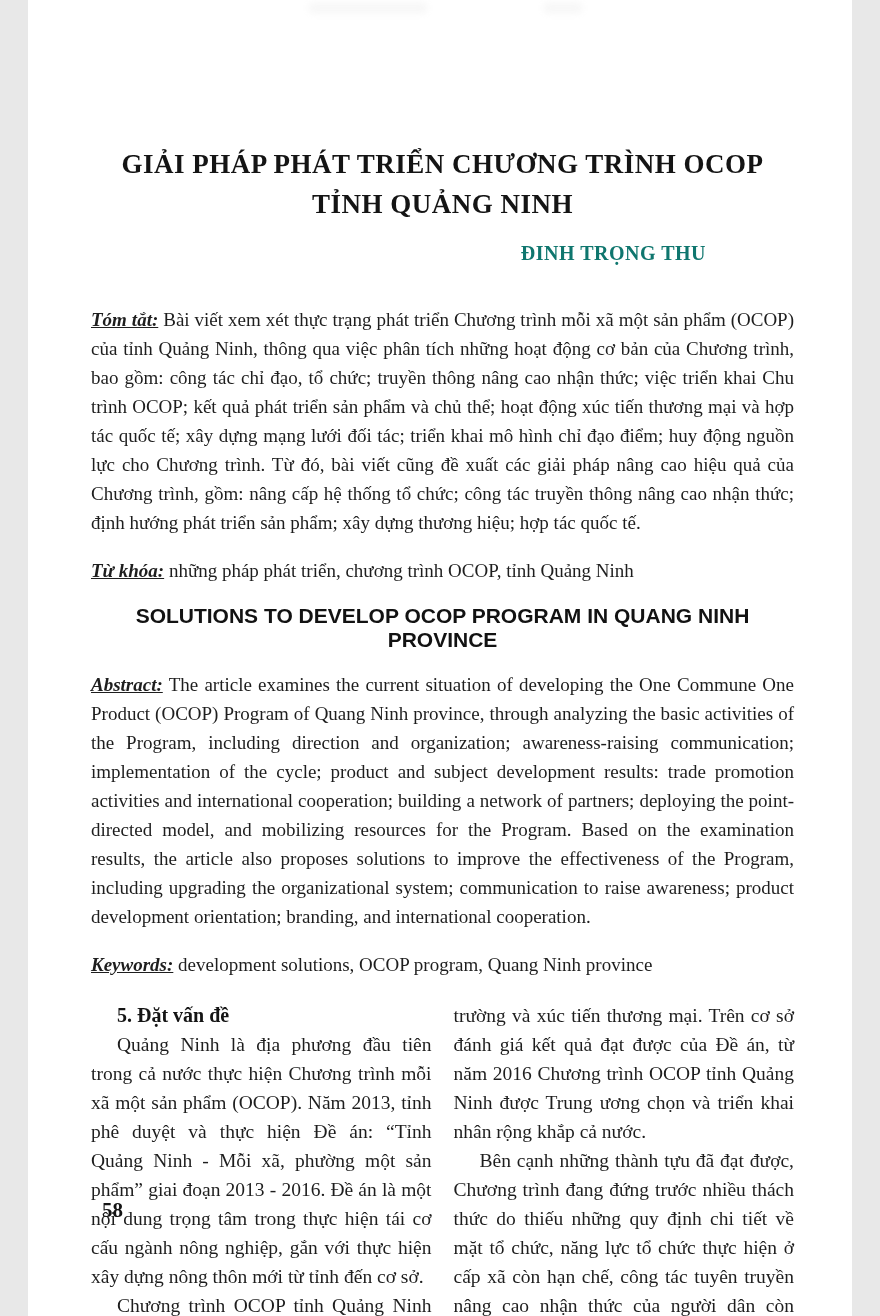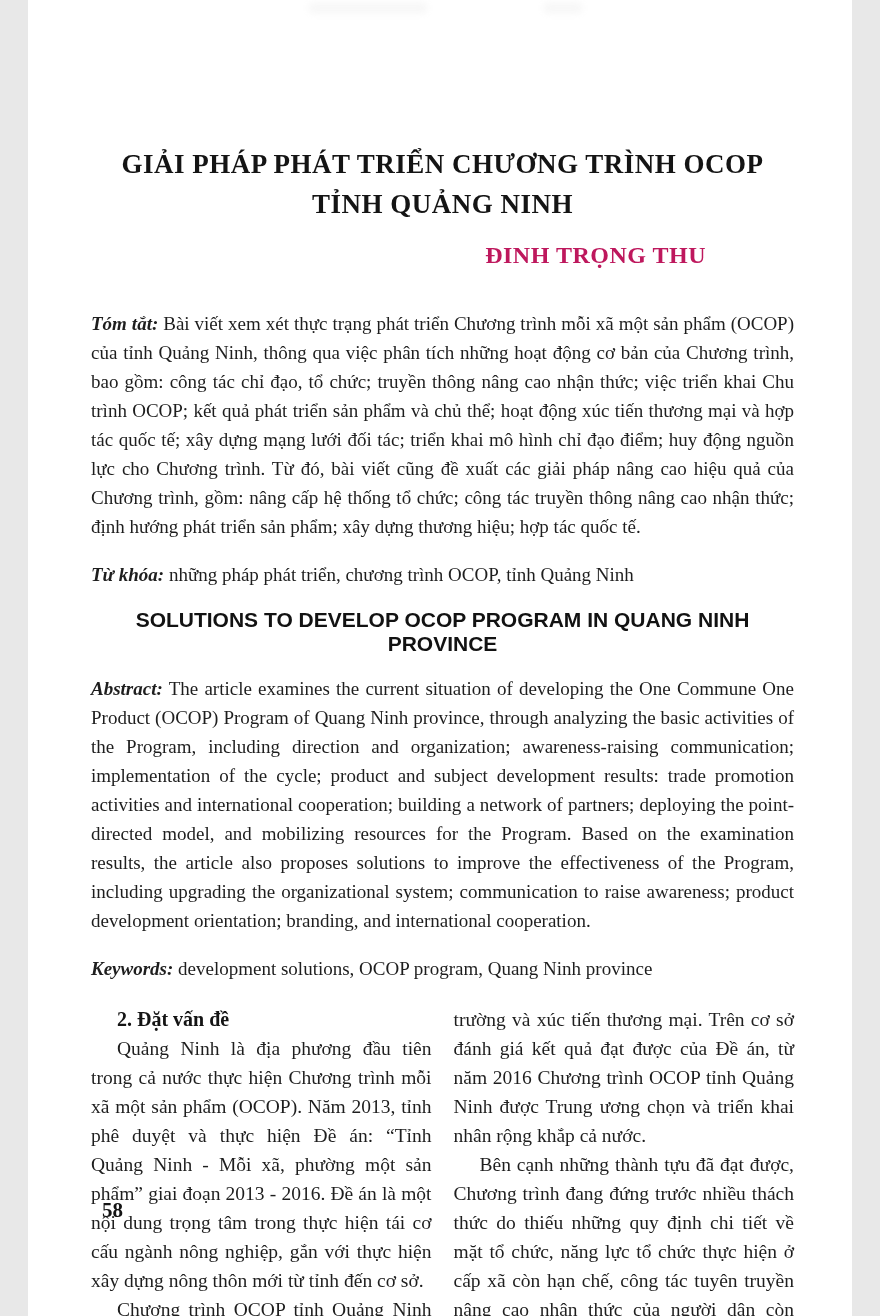--- a/index.html
+++ b/index.html
@@ -41,40 +41,41 @@
     font-size: 27px;
     line-height: 40px;
     letter-spacing: 0.5px;
     color: #141414;
   }
   .author-line {
     margin-top: 8px;
     text-align: right;
     padding-right: 88px;
     font-weight: bold;
-    font-size: 24px;
+    font-size: 20px;
     letter-spacing: 0.5px;
-    color: #be185d;
+    color: #0f766e;
   }
   .abstract-block {
     margin-top: 40px;
     font-size: 19px;
     line-height: 29px;
     text-align: justify;
     color: #1e1e1e;
   }
   .kw-block {
     font-size: 19px;
     line-height: 29px;
     text-align: left;
     color: #1e1e1e;
   }
   .lead-label {
     font-weight: bold;
     font-style: italic;
+    text-decoration: underline;
   }
   .english-title {
     margin-top: 1px;
     text-align: center;
     font-family: "Liberation Sans", "DejaVu Sans", sans-serif;
     font-weight: bold;
     font-size: 21px;
     line-height: 24px;
     color: #121212;
   }
@@ -138,21 +139,21 @@
     <p class="kw-block" style="margin-top:0;"><span class="lead-label">Từ khóa:</span> <span>những pháp phát triển, chương trình OCOP, tỉnh Quảng Ninh</span></p>
 
     <h2 class="english-title">SOLUTIONS TO DEVELOP OCOP PROGRAM IN QUANG NINH PROVINCE</h2>
 
     <p class="abstract-block abstract-en"><span class="lead-label">Abstract:</span> <span>The article examines the current situation of developing the One Commune One Product (OCOP) Program of Quang Ninh province, through analyzing the basic activities of the Program, including direction and organization; awareness-raising communication; implementation of the cycle; product and subject development results: trade promotion activities and international cooperation; building a network of partners; deploying the point-directed model, and mobilizing resources for the Program. Based on the examination results, the article also proposes solutions to improve the effectiveness of the Program, including upgrading the organizational system; communication to raise awareness; product development orientation; branding, and international cooperation.</span></p>
 
     <p class="kw-block" style="margin-top:16px;"><span class="lead-label">Keywords:</span> <span>development solutions, OCOP program, Quang Ninh province</span></p>
 
     <div class="columns">
       <div class="col">
-        <div class="section-heading">2. Đặt vấn đề</div>
+        <div class="section-heading">5. Đặt vấn đề</div>
         <p class="body-par">Quảng Ninh là địa phương đầu tiên trong cả nước thực hiện Chương trình mỗi xã một sản phẩm (OCOP). Năm 2013, tỉnh phê duyệt và thực hiện Đề án: “Tỉnh Quảng Ninh - Mỗi xã, phường một sản phẩm” giai đoạn 2013 - 2016. Đề án là một nội dung trọng tâm trong thực hiện tái cơ cấu ngành nông nghiệp, gắn với thực hiện xây dựng nông thôn mới từ tỉnh đến cơ sở.</p>
         <p class="body-par">Chương trình OCOP tỉnh Quảng Ninh được thiết kế để các chủ thể sản xuất (hộ sản xuất, tổ hợp tác, hợp tác xã, doanh nghiệp) có sự chủ động về ý tưởng sản phẩm, xác định thị trường, chủ động sản xuất, tiêu thụ. Nhà nước đóng vai trò tạo sân chơi, hỗ trợ chính sách, thông tin thị</p>
       </div>
       <div class="col">
         <p class="body-par no-indent" style="margin-top:0;">trường và xúc tiến thương mại. Trên cơ sở đánh giá kết quả đạt được của Đề án, từ năm 2016 Chương trình OCOP tỉnh Quảng Ninh được Trung ương chọn và triển khai nhân rộng khắp cả nước.</p>
         <p class="body-par">Bên cạnh những thành tựu đã đạt được, Chương trình đang đứng trước nhiều thách thức do thiếu những quy định chi tiết về mặt tổ chức, năng lực tổ chức thực hiện ở cấp xã còn hạn chế, công tác tuyên truyền nâng cao nhận thức của người dân còn thiếu hiệu quả, chưa huy động được nhiều nguồn lực thực hiện... Vì vậy, để nâng cao hiệu quả của Chương trình, góp phần xây dựng nông thôn mới, cần có những nghiên cứu, đánh giá cụ thể mọi hoạt động, đề xuất các</p>
       </div>
     </div>
 
   </div>

